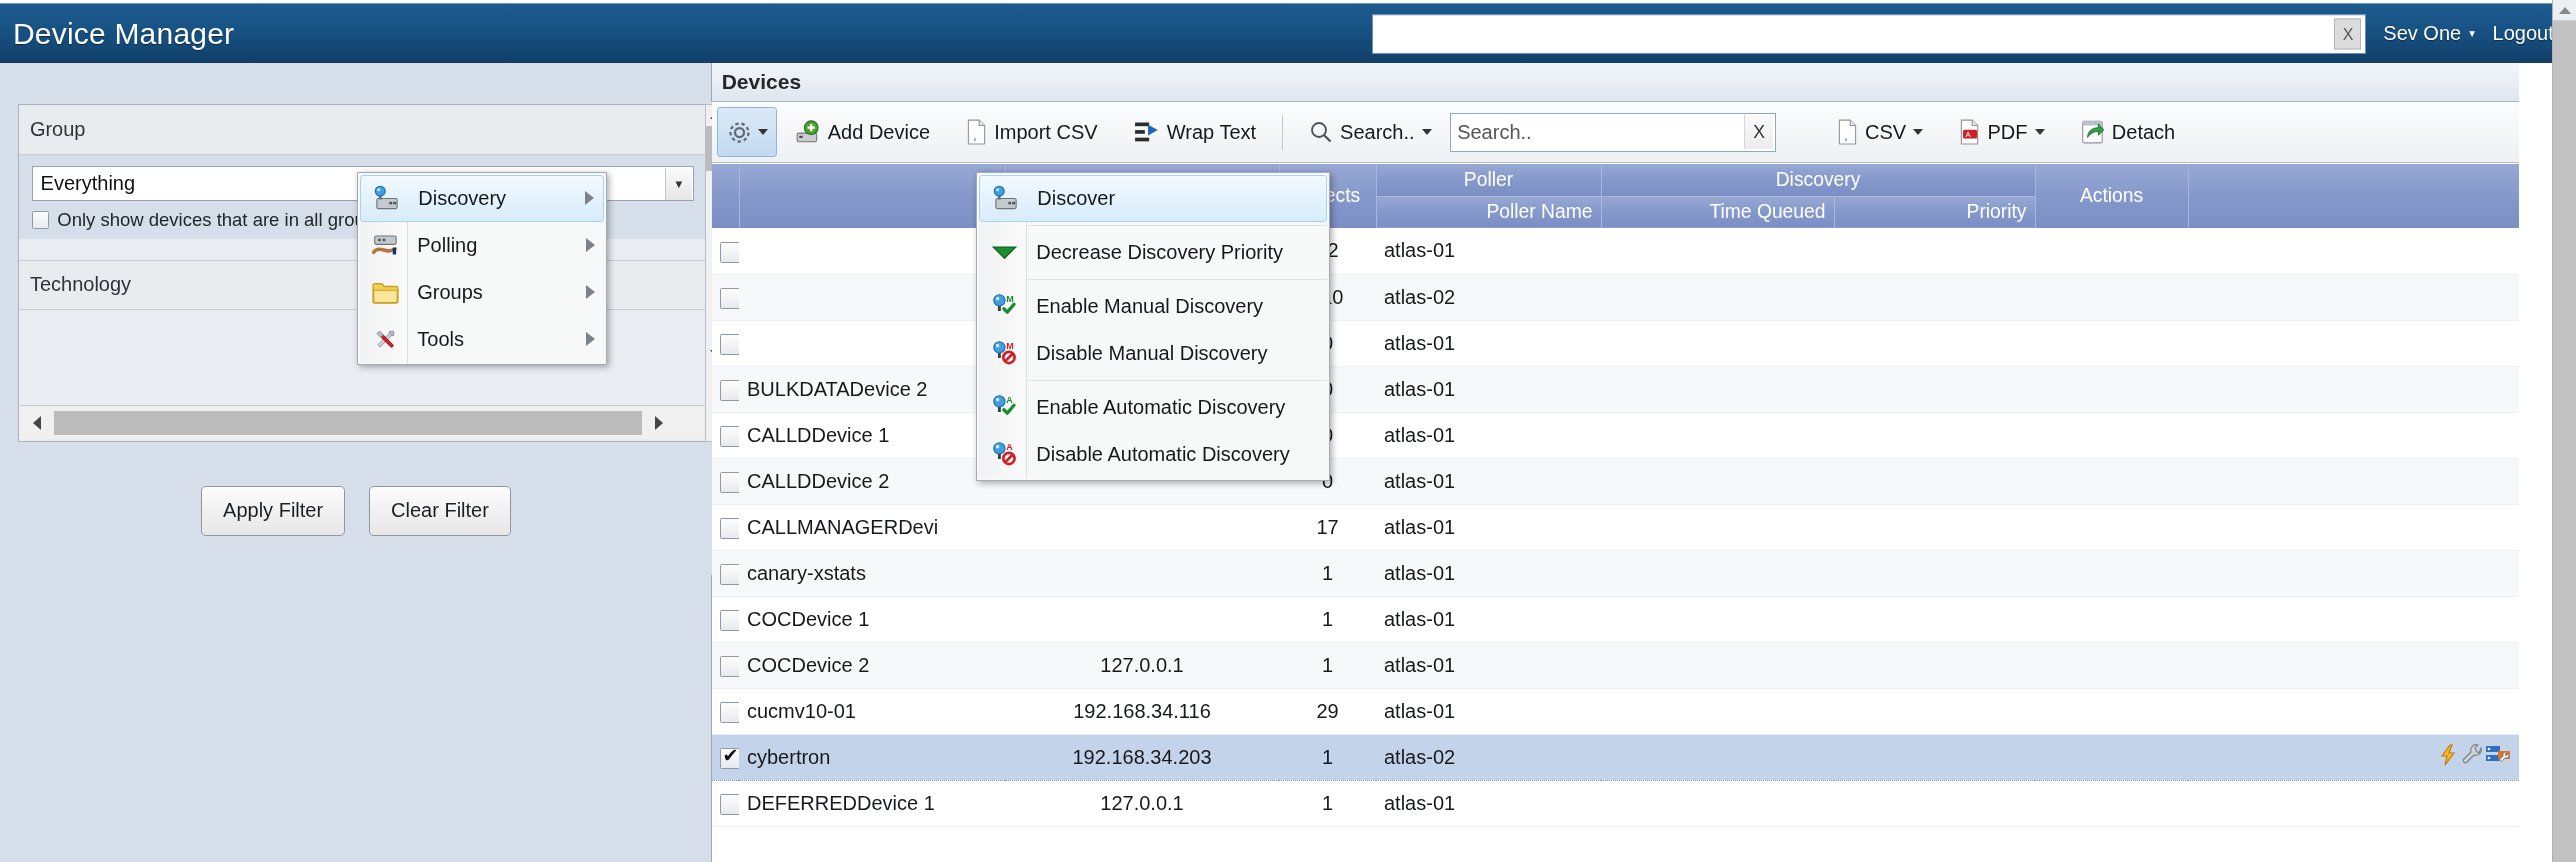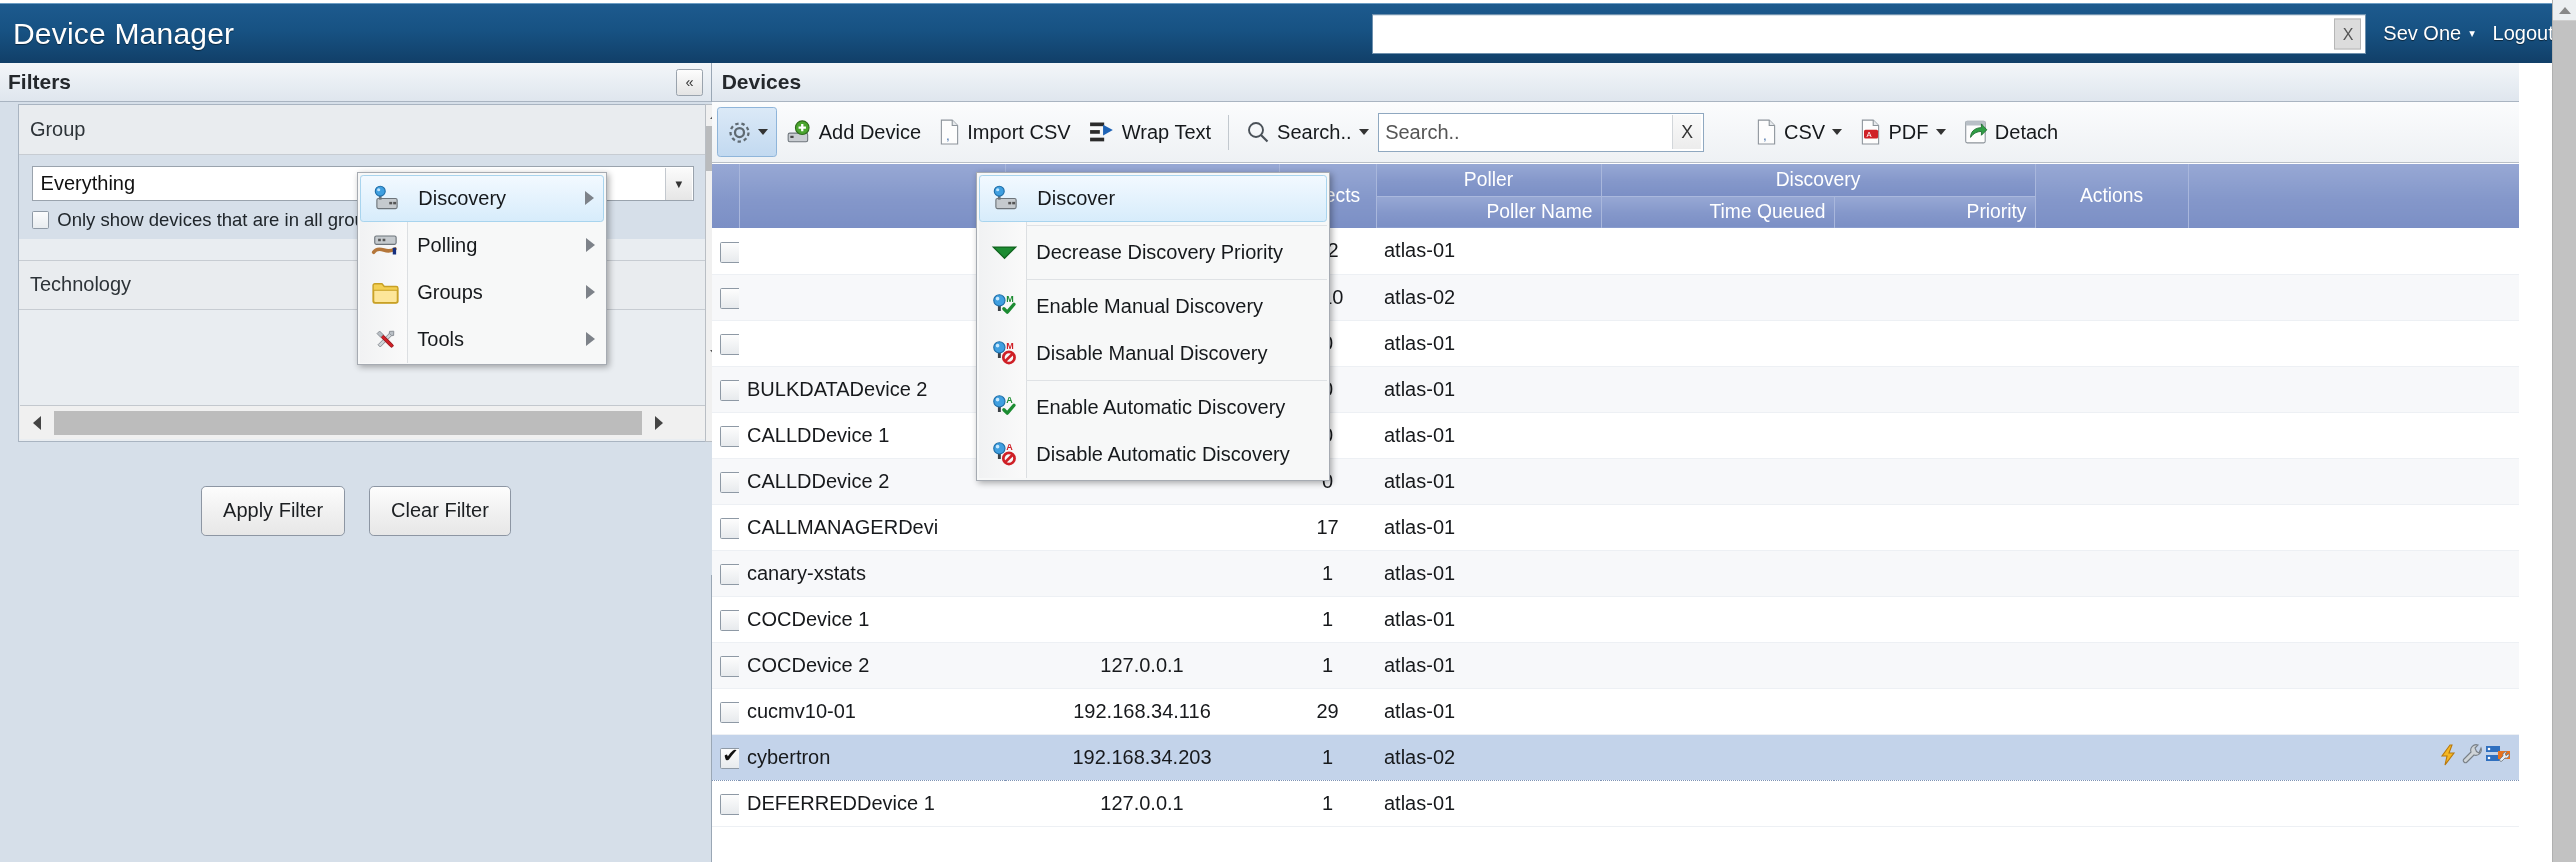--- a/index.html
+++ b/index.html
@@ -164,21 +164,21 @@
   }
   .devices-title{ font-size:21px; font-weight:bold; color:#24282c; }
 
   .toolbar{
     height:61px; background:linear-gradient(to bottom,#fbfcfd,#eef1f4);
     border-bottom:0.8px solid #b7bec6;
     display:flex; align-items:center; padding-left:4.8px; gap:0;
   }
   .tb-item{
     display:flex; align-items:center; gap:7.2px;
-    font-size:20px; color:#16191c; padding:0 9px; height:48px; cursor:pointer;
+    font-size:20px; color:#16191c; padding:0 18px; height:48px; cursor:pointer;
     white-space:nowrap;
   }
   .tb-gear{
     display:flex; align-items:center; gap:4.8px; height:50px; padding:0 8px;
     background:linear-gradient(to bottom,#dbe9f7,#c2d9f0);
     border:0.8px solid #8fb5da; border-radius:3.2px; cursor:pointer;
   }
   .tb-sep{ width:0.8px; height:35px; background:#c2c8ce; margin:0 8px; }
   .caret-sm{ width:0;height:0;border-left:5.6px solid transparent;border-right:5.6px solid transparent;border-top:6.4px solid #333; }
   .tb-search-box{
@@ -276,24 +276,20 @@
   </div>
 </div>
 
 <div class="win-scroll">
   <div class="win-scroll-up">
       <i></i>
     </div>
 </div>
 
 <div class="filters-panel">
-  <div class="filters-title-bar">
-    <div class="filters-title">Filters</div>
-    <div class="collapse-btn">«</div>
-  </div>
 
   <div class="filters-body">
     <div class="fltr-scrollregion">
 
       <div class="fltr-sect-head">
         <span>Group</span>
       </div>
       <div class="fltr-sect-body">
         <div class="combo">
           <span class="combo-val">Everything</span>

